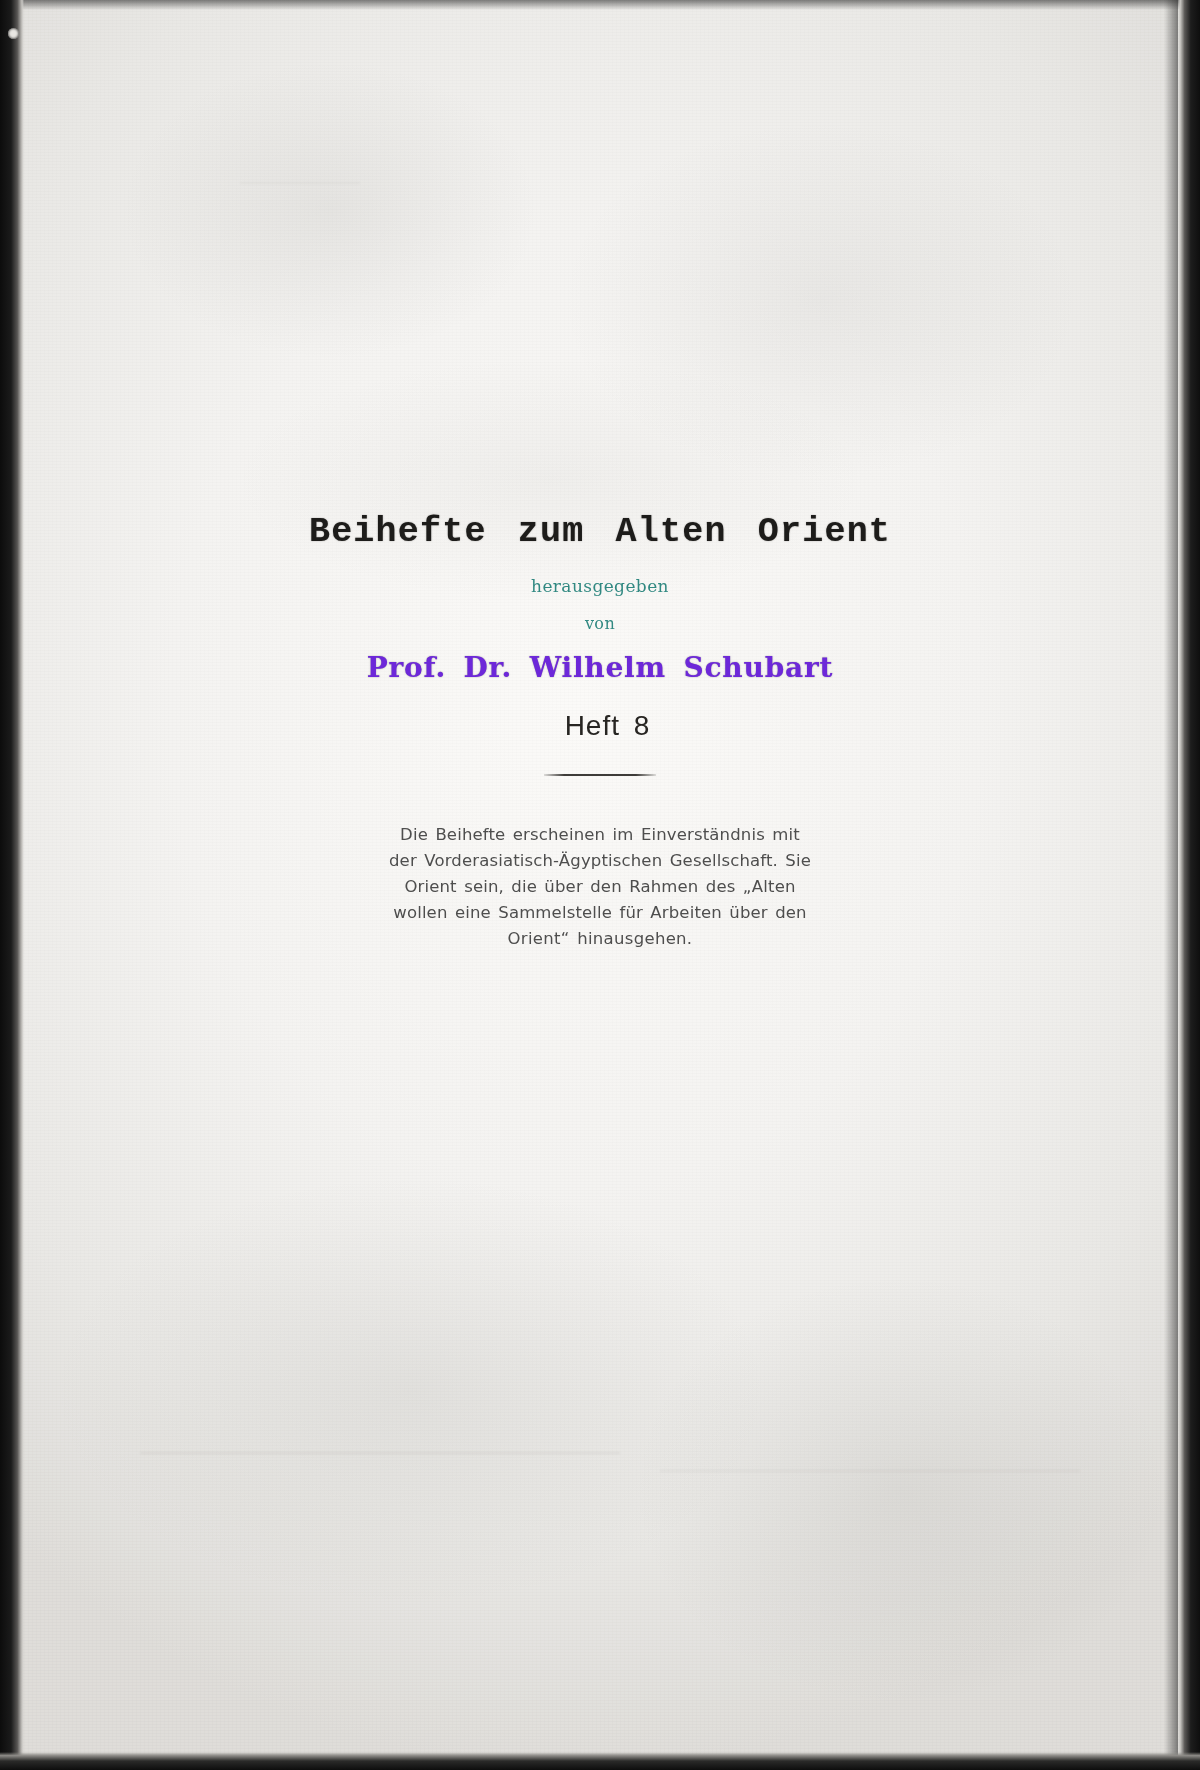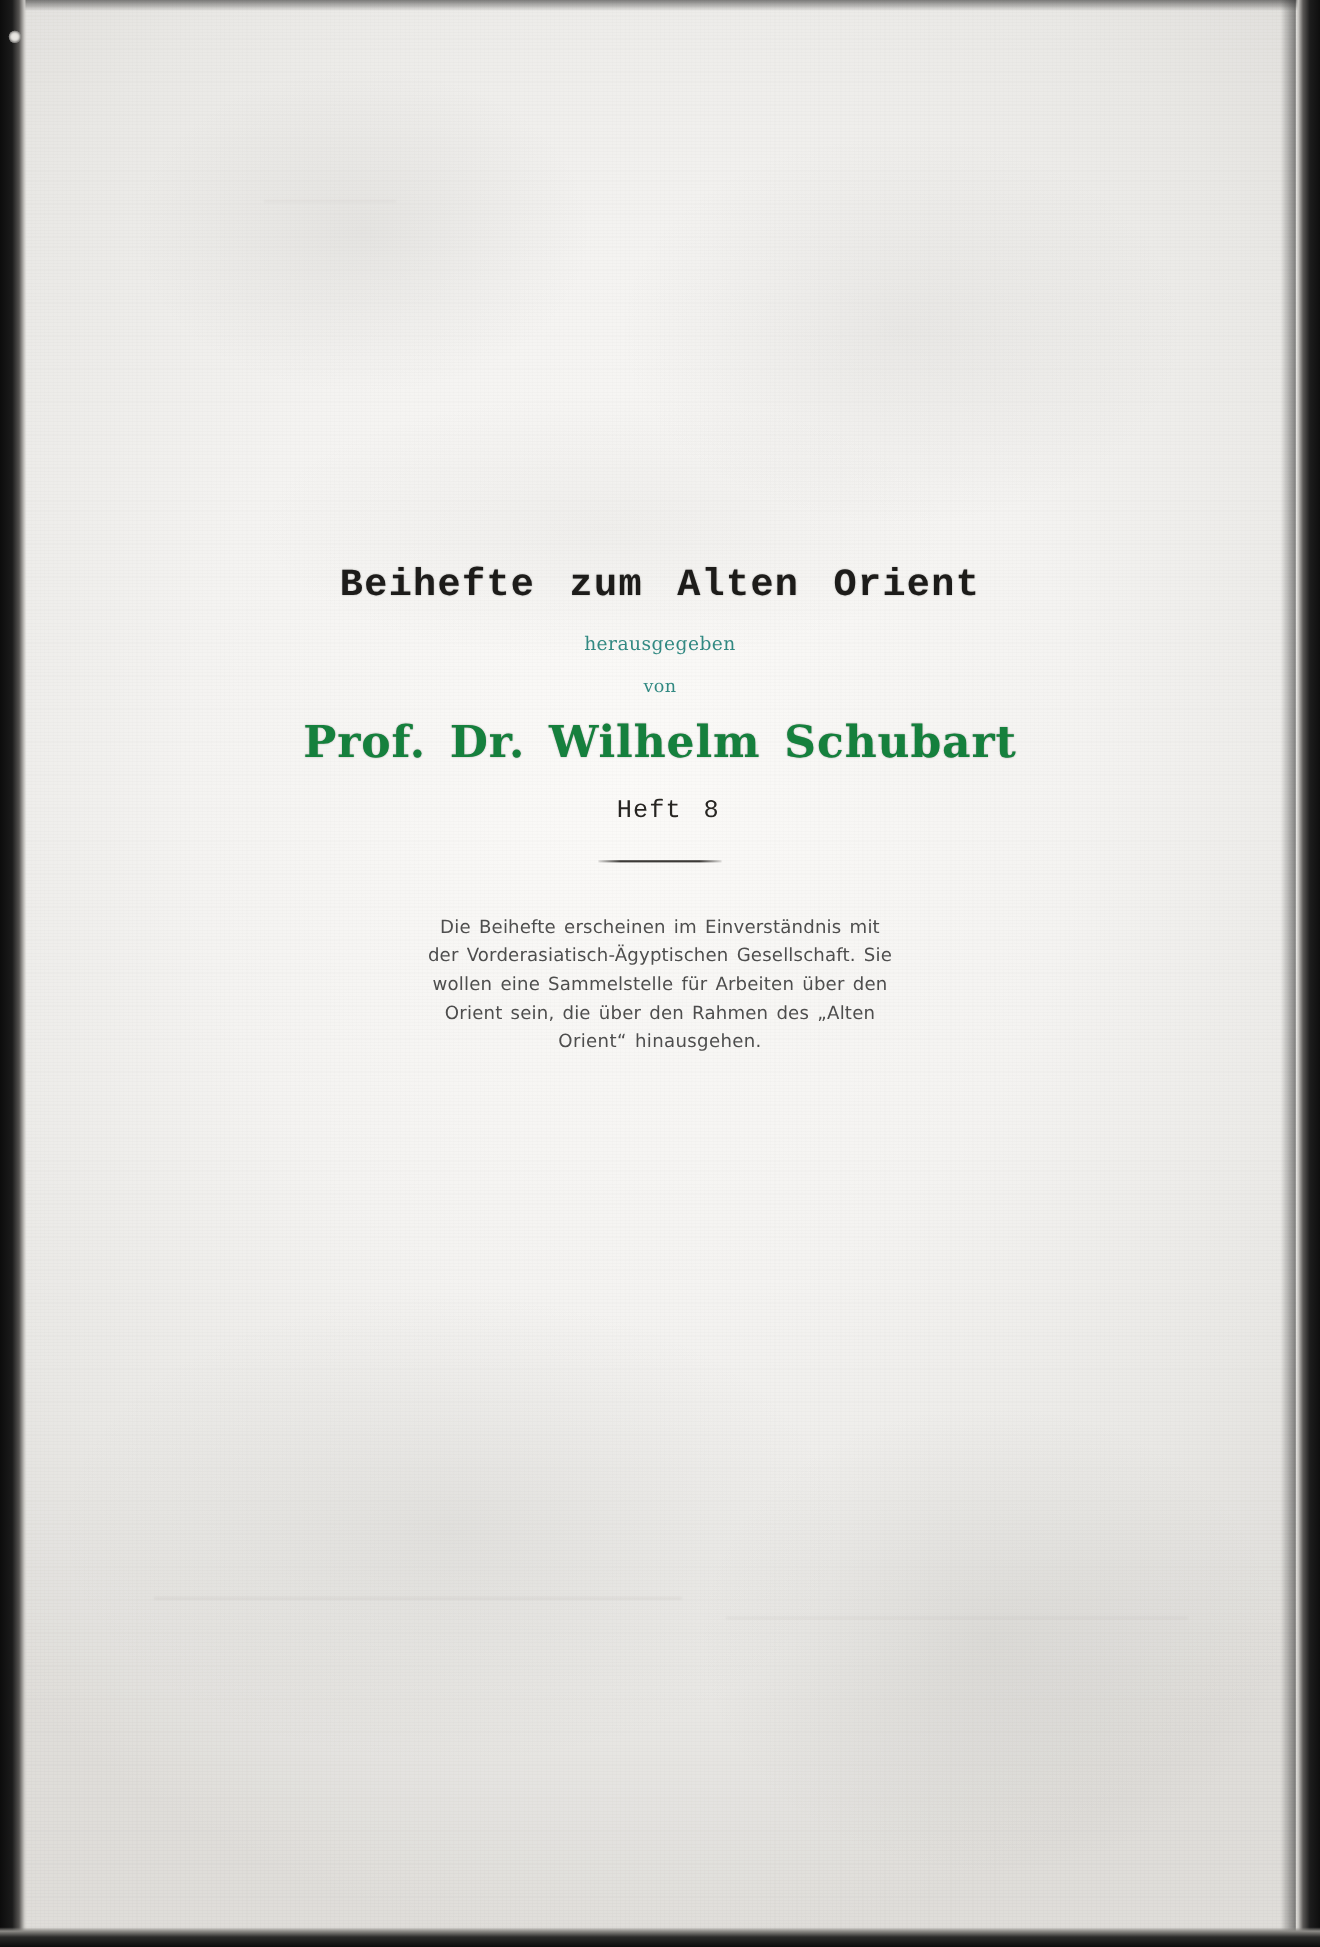--- a/index.html
+++ b/index.html
@@ -112,31 +112,31 @@
     letter-spacing: .4px;
     opacity: .85;
   }
   .sub-line.von {
     margin-top: 18px;
     font-size: 16px;
   }
   .author {
     margin-top: 18px;
     font-family: "DejaVu Serif", serif;
-    font-size: 40px;
+    font-size: 28px;
     font-weight: 700;
     letter-spacing: .8px;
     word-spacing: 7px;
-    color: #15803d;
+    color: #6d28d9;
     text-shadow: 0 0 1.4px rgba(40,38,34,.45);
   }
   .issue {
     margin-top: 26px;
-    font-family: Liberation Mono, monospace;
-    font-size: 23px;
+    font-family: Liberation Sans, sans-serif;
+    font-size: 28px;
     letter-spacing: 1px;
     word-spacing: 5px;
     color: #272522;
     padding-left: 15px;
   }
   .rule-wrap {
     margin-top: 32px;
     display: flex;
     justify-content: center;
   }
@@ -191,18 +191,18 @@
     <div class="author">Prof. Dr. Wilhelm Schubart</div>
     <div class="issue">Heft 8</div>
 
     <div class="rule-wrap">
       <div class="rule"></div>
     </div>
 
     <div class="blurb">
       <span class="ln">Die  Beihefte  erscheinen  im  Einverständnis  mit</span>
       <span class="ln">der  Vorderasiatisch-Ägyptischen  Gesellschaft.   Sie</span>
+      <span class="ln">Orient  sein,  die  über  den  Rahmen  des  „Alten</span>
       <span class="ln">wollen  eine  Sammelstelle  für  Arbeiten  über  den</span>
-      <span class="ln">Orient  sein,  die  über  den  Rahmen  des  „Alten</span>
       <span class="ln last">Orient“  hinausgehen.</span>
     </div>
   </div>
 </div>
 
 </body></html>

